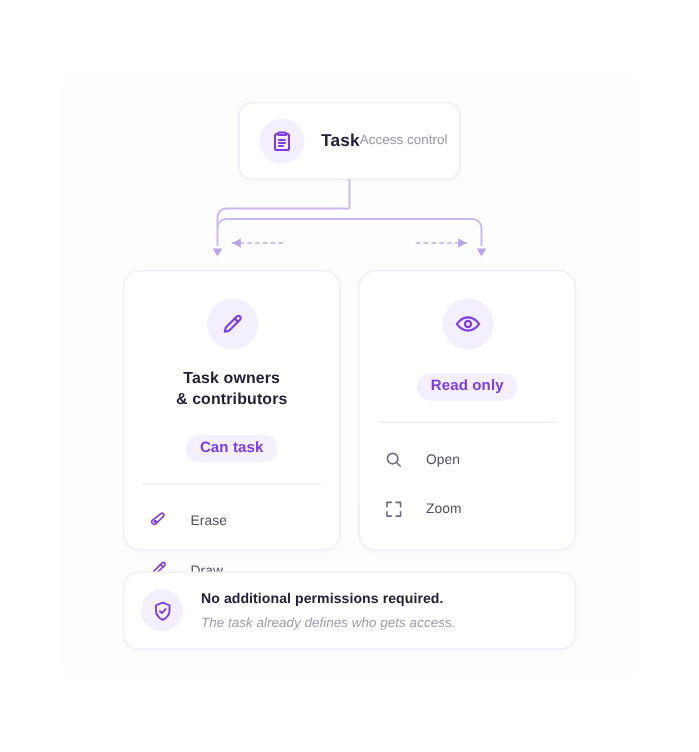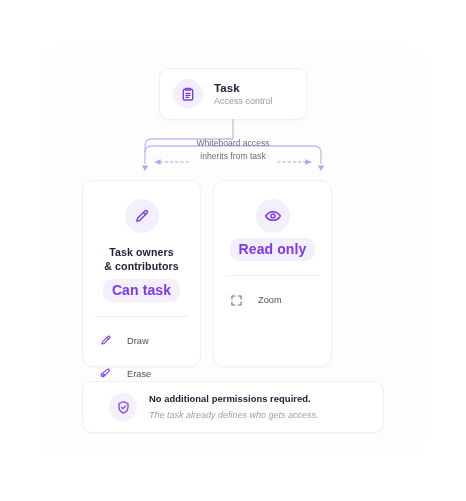--- a/index.html
+++ b/index.html
@@ -35,35 +35,35 @@
     display:flex;align-items:center;
     padding-left:13px;
     box-shadow:0 1px 2px rgba(90,70,160,.045);
   }
   .task-badge{
     width:30px;height:30px;border-radius:50%;
     background:#f3effc;
     display:flex;align-items:center;justify-content:center;
     flex:none;
   }
-  .task-text{margin-left:11px;display:flex;flex-direction:column;justify-content:center;}
+  .task-text{margin-left:11px;display:flex;justify-content:center;}
   .task-title{font-size:11.5px;font-weight:bold;color:#24203a;line-height:1.25;letter-spacing:.1px;}
   .task-sub{font-size:9px;color:#9a97ab;line-height:1.35;margin-top:0;}
 
   
   .connector{position:absolute;left:125px;top:119px;width:216px;height:62px;}
   .conn-label{
     position:absolute;left:0;top:18px;width:216px;
     text-align:center;font-size:8.6px;color:#6d6a80;line-height:1.55;
   }
 
   
   .cards{
     position:absolute;left:82px;top:180px;
-    width:250px;height:187px;
+    width:302px;height:187px;
     display:flex;gap:12px;
   }
   .pcard{
     flex:1;
     background:#ffffff;
     border:1px solid #f1eff7;
     border-radius:11px;
     box-sizing:border-box;
     display:flex;flex-direction:column;align-items:center;
     padding-top:18px;
@@ -75,22 +75,22 @@
     display:flex;align-items:center;justify-content:center;
     flex:none;
   }
   .pcard-title{
     margin-top:12px;
     font-size:10.6px;font-weight:bold;color:#24203a;
     text-align:center;line-height:1.35;letter-spacing:.1px;
     white-space:pre-line;
   }
   .pcard-badge{
-    margin-top:5px;
-    font-size:14px;font-weight:bold;color:#7c3aed;
+    margin-top:16px;
+    font-size:10px;font-weight:bold;color:#7c3aed;
     background:#f3effc;
     border-radius:9px;
     padding:3px 9px 4px;
     letter-spacing:.1px;
   }
   .pcard-div{
     margin-top:14px;
     width:calc(100% - 24px);height:1px;background:#f1eff6;flex:none;
   }
   .plist{width:100%;box-sizing:border-box;padding:4px 0 0 0;}
@@ -104,21 +104,21 @@
   .prow-lb{margin-left:13px;font-size:9.2px;color:#514e63;letter-spacing:.05px;}
 
   
   .note{
     position:absolute;left:82px;top:381px;
     width:302px;height:52px;
     background:#ffffff;
     border:1px solid #f1eff7;
     border-radius:10px;
     box-sizing:border-box;
-    display:flex;align-items:center;padding-left:26px;
+    display:flex;align-items:center;padding-left:11px;
     box-shadow:0 1px 2px rgba(90,70,160,.04);
   }
   .note-badge{
     width:28px;height:28px;border-radius:50%;
     background:#f3effc;display:flex;align-items:center;justify-content:center;flex:none;
   }
   .note-text{margin-left:12px;display:flex;flex-direction:column;}
   .note-t1{font-size:9.4px;font-weight:bold;color:#24203a;line-height:1.35;letter-spacing:.05px;}
   .note-t2{font-size:9px;color:#a09dae;line-height:1.4;margin-top:3px;font-style:italic;}
 </style>
@@ -152,57 +152,53 @@
 
       <path d="M20 52 l-3.2 -5.4 h6.4 z" fill="#b9a4ec"></path>
 
       <path d="M196 52 l-3.2 -5.4 h6.4 z" fill="#b9a4ec"></path>
 
       <path d="M30 43 H66" stroke="#cdbef0" stroke-width="1.3" stroke-dasharray="2 3.2" stroke-linecap="round"></path>
       <path d="M30 43 l5.6 -3.1 v6.2 z" fill="#b9a4ec"></path>
       <path d="M186 43 H150" stroke="#cdbef0" stroke-width="1.3" stroke-dasharray="2 3.2" stroke-linecap="round"></path>
       <path d="M186 43 l-5.6 -3.1 v6.2 z" fill="#b9a4ec"></path>
     </svg>
-    <div class="conn-label">
-      <div>Whiteboard access</div>
-      <div>inherits from task</div>
-    </div>
   </div>
 
   <div class="cards">
 
     <div class="pcard">
       <div class="pcard-icon">
         <svg width="17" height="17" viewBox="0 0 24 24" fill="none" stroke="#7c3aed" stroke-width="2" stroke-linecap="round" stroke-linejoin="round">
           <path d="M16.8 4.2a2.1 2.1 0 0 1 3 3L9.4 17.6l-4 1 1-4z"></path>
           <path d="M14.8 6.2l3 3"></path>
         </svg>
       </div>
       <div class="pcard-title">Task owners
 &amp; contributors</div>
       <div class="pcard-badge">Can task</div>
       <div class="pcard-div"></div>
       <div class="plist">
         <div class="prow">
           <span class="prow-ic">
             <svg width="13" height="13" viewBox="0 0 24 24" fill="none" stroke="#7c3aed" stroke-width="2" stroke-linecap="round" stroke-linejoin="round">
+              <path d="M15.5 4.5a2.2 2.2 0 0 1 3.1 3.1L9 17.2a2.4 2.4 0 0 1-3.4 0l-1-1a2.4 2.4 0 0 1 0-3.4z"></path>
+              <circle cx="8.4" cy="14.2" r="1.2"></circle>
+            </svg>
+          </span>
+          <span class="prow-lb">Erase</span>
+        </div>
+        <div class="prow">
+          <span class="prow-ic">
+            <svg width="13" height="13" viewBox="0 0 24 24" fill="none" stroke="#7c3aed" stroke-width="2" stroke-linecap="round" stroke-linejoin="round">
               <path d="M16.8 4.2a2.1 2.1 0 0 1 3 3L9.4 17.6l-4 1 1-4z"></path>
               <path d="M14.8 6.2l3 3"></path>
             </svg>
           </span>
           <span class="prow-lb">Draw</span>
-        </div>
-        <div class="prow">
-          <span class="prow-ic">
-            <svg width="13" height="13" viewBox="0 0 24 24" fill="none" stroke="#7c3aed" stroke-width="2" stroke-linecap="round" stroke-linejoin="round">
-              <path d="M15.5 4.5a2.2 2.2 0 0 1 3.1 3.1L9 17.2a2.4 2.4 0 0 1-3.4 0l-1-1a2.4 2.4 0 0 1 0-3.4z"></path>
-              <circle cx="8.4" cy="14.2" r="1.2"></circle>
-            </svg>
-          </span>
-          <span class="prow-lb">Erase</span>
         </div>
         <div class="prow">
           <span class="prow-ic">
             <svg width="13" height="13" viewBox="0 0 24 24" fill="none" stroke="#7c3aed" stroke-width="2" stroke-linecap="round" stroke-linejoin="round">
               <path d="M12 3v18M3 12h18"></path>
               <path d="M12 3l-2.6 2.6M12 3l2.6 2.6M12 21l-2.6-2.6M12 21l2.6-2.6M3 12l2.6-2.6M3 12l2.6 2.6M21 12l-2.6-2.6M21 12l-2.6 2.6"></path>
             </svg>
           </span>
           <span class="prow-lb">Move elements</span>
         </div>
@@ -215,20 +211,29 @@
           <path d="M2.2 12S5.6 6.2 12 6.2 21.8 12 21.8 12 18.4 17.8 12 17.8 2.2 12 2.2 12z"></path>
           <circle cx="12" cy="12" r="2.7"></circle>
         </svg>
       </div>
       <div class="pcard-badge">Read only</div>
       <div class="pcard-div"></div>
       <div class="plist">
         <div class="prow">
           <span class="prow-ic">
             <svg width="13" height="13" viewBox="0 0 24 24" fill="none" stroke="#6b6a86" stroke-width="2" stroke-linecap="round" stroke-linejoin="round">
+              <circle cx="10.6" cy="10.6" r="6.4"></circle>
+              <path d="M15.4 15.4L20 20"></path>
+            </svg>
+          </span>
+          <span class="prow-lb">Open</span>
+        </div>
+        <div class="prow">
+          <span class="prow-ic">
+            <svg width="13" height="13" viewBox="0 0 24 24" fill="none" stroke="#6b6a86" stroke-width="2" stroke-linecap="round" stroke-linejoin="round">
               <path d="M9 3.6H3.6V9"></path>
               <path d="M15 3.6h5.4V9"></path>
               <path d="M9 20.4H3.6V15"></path>
               <path d="M15 20.4h5.4V15"></path>
             </svg>
           </span>
           <span class="prow-lb">Zoom</span>
         </div>
       </div>
     </div>

